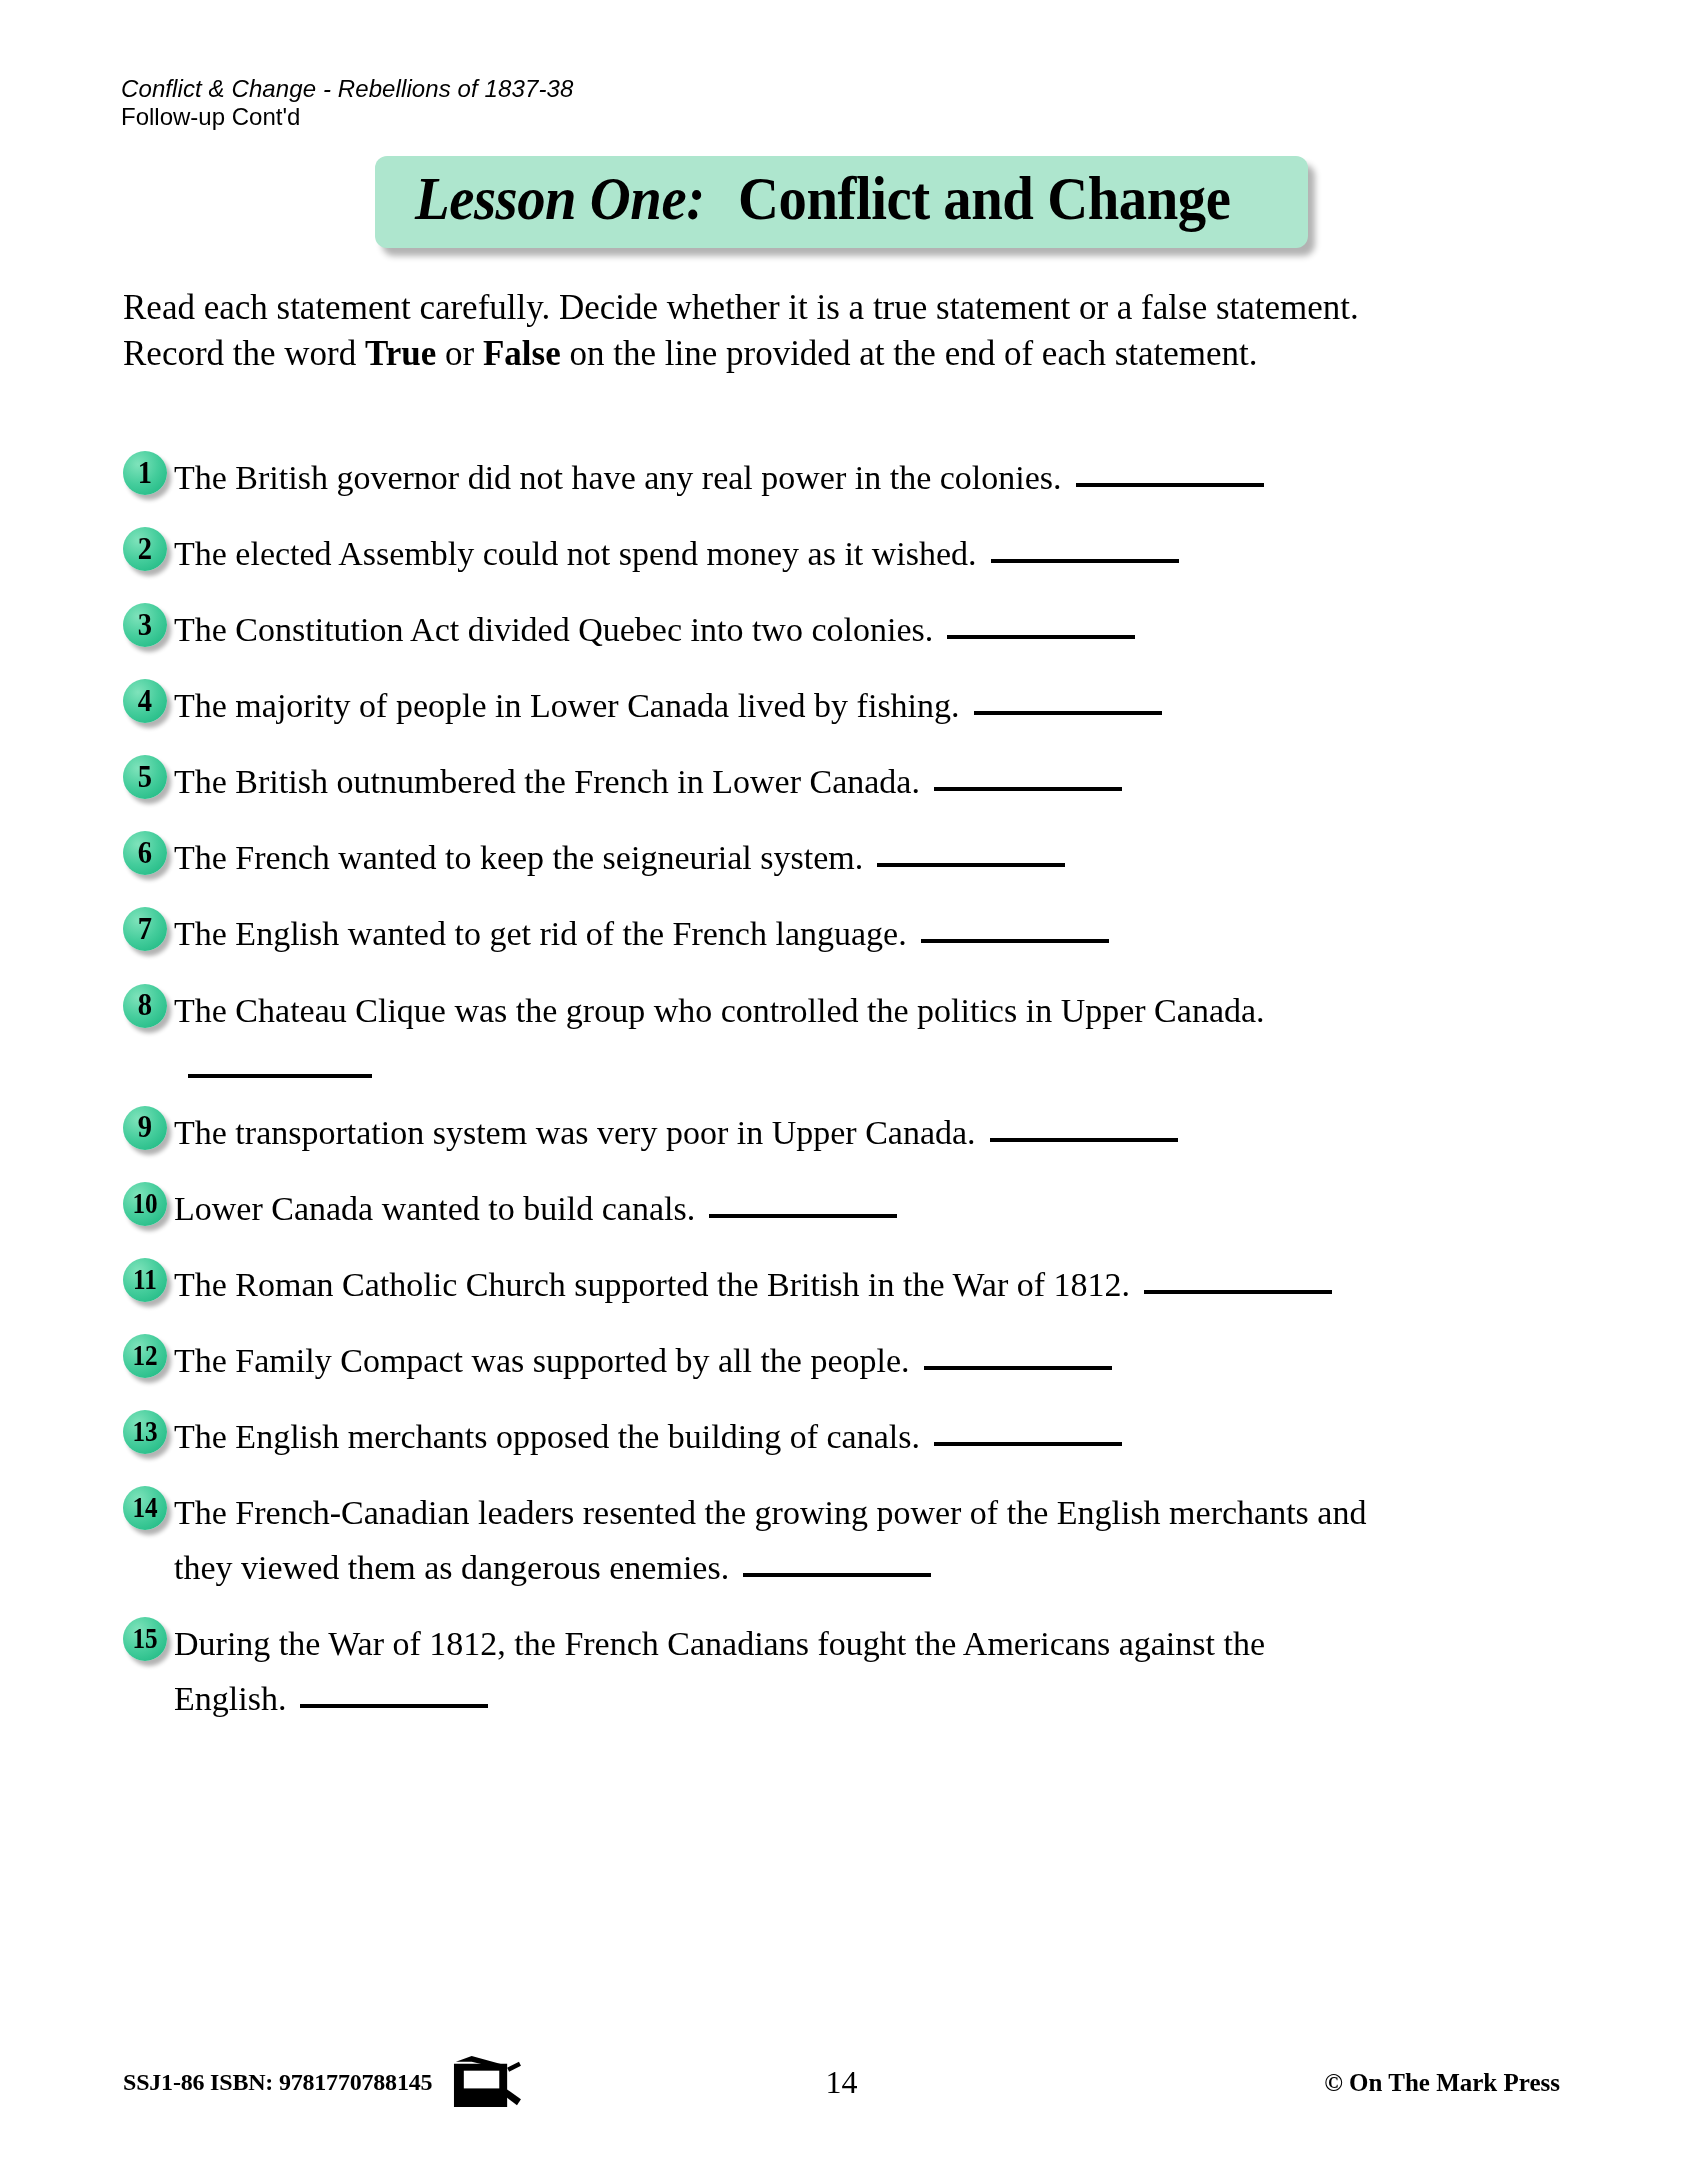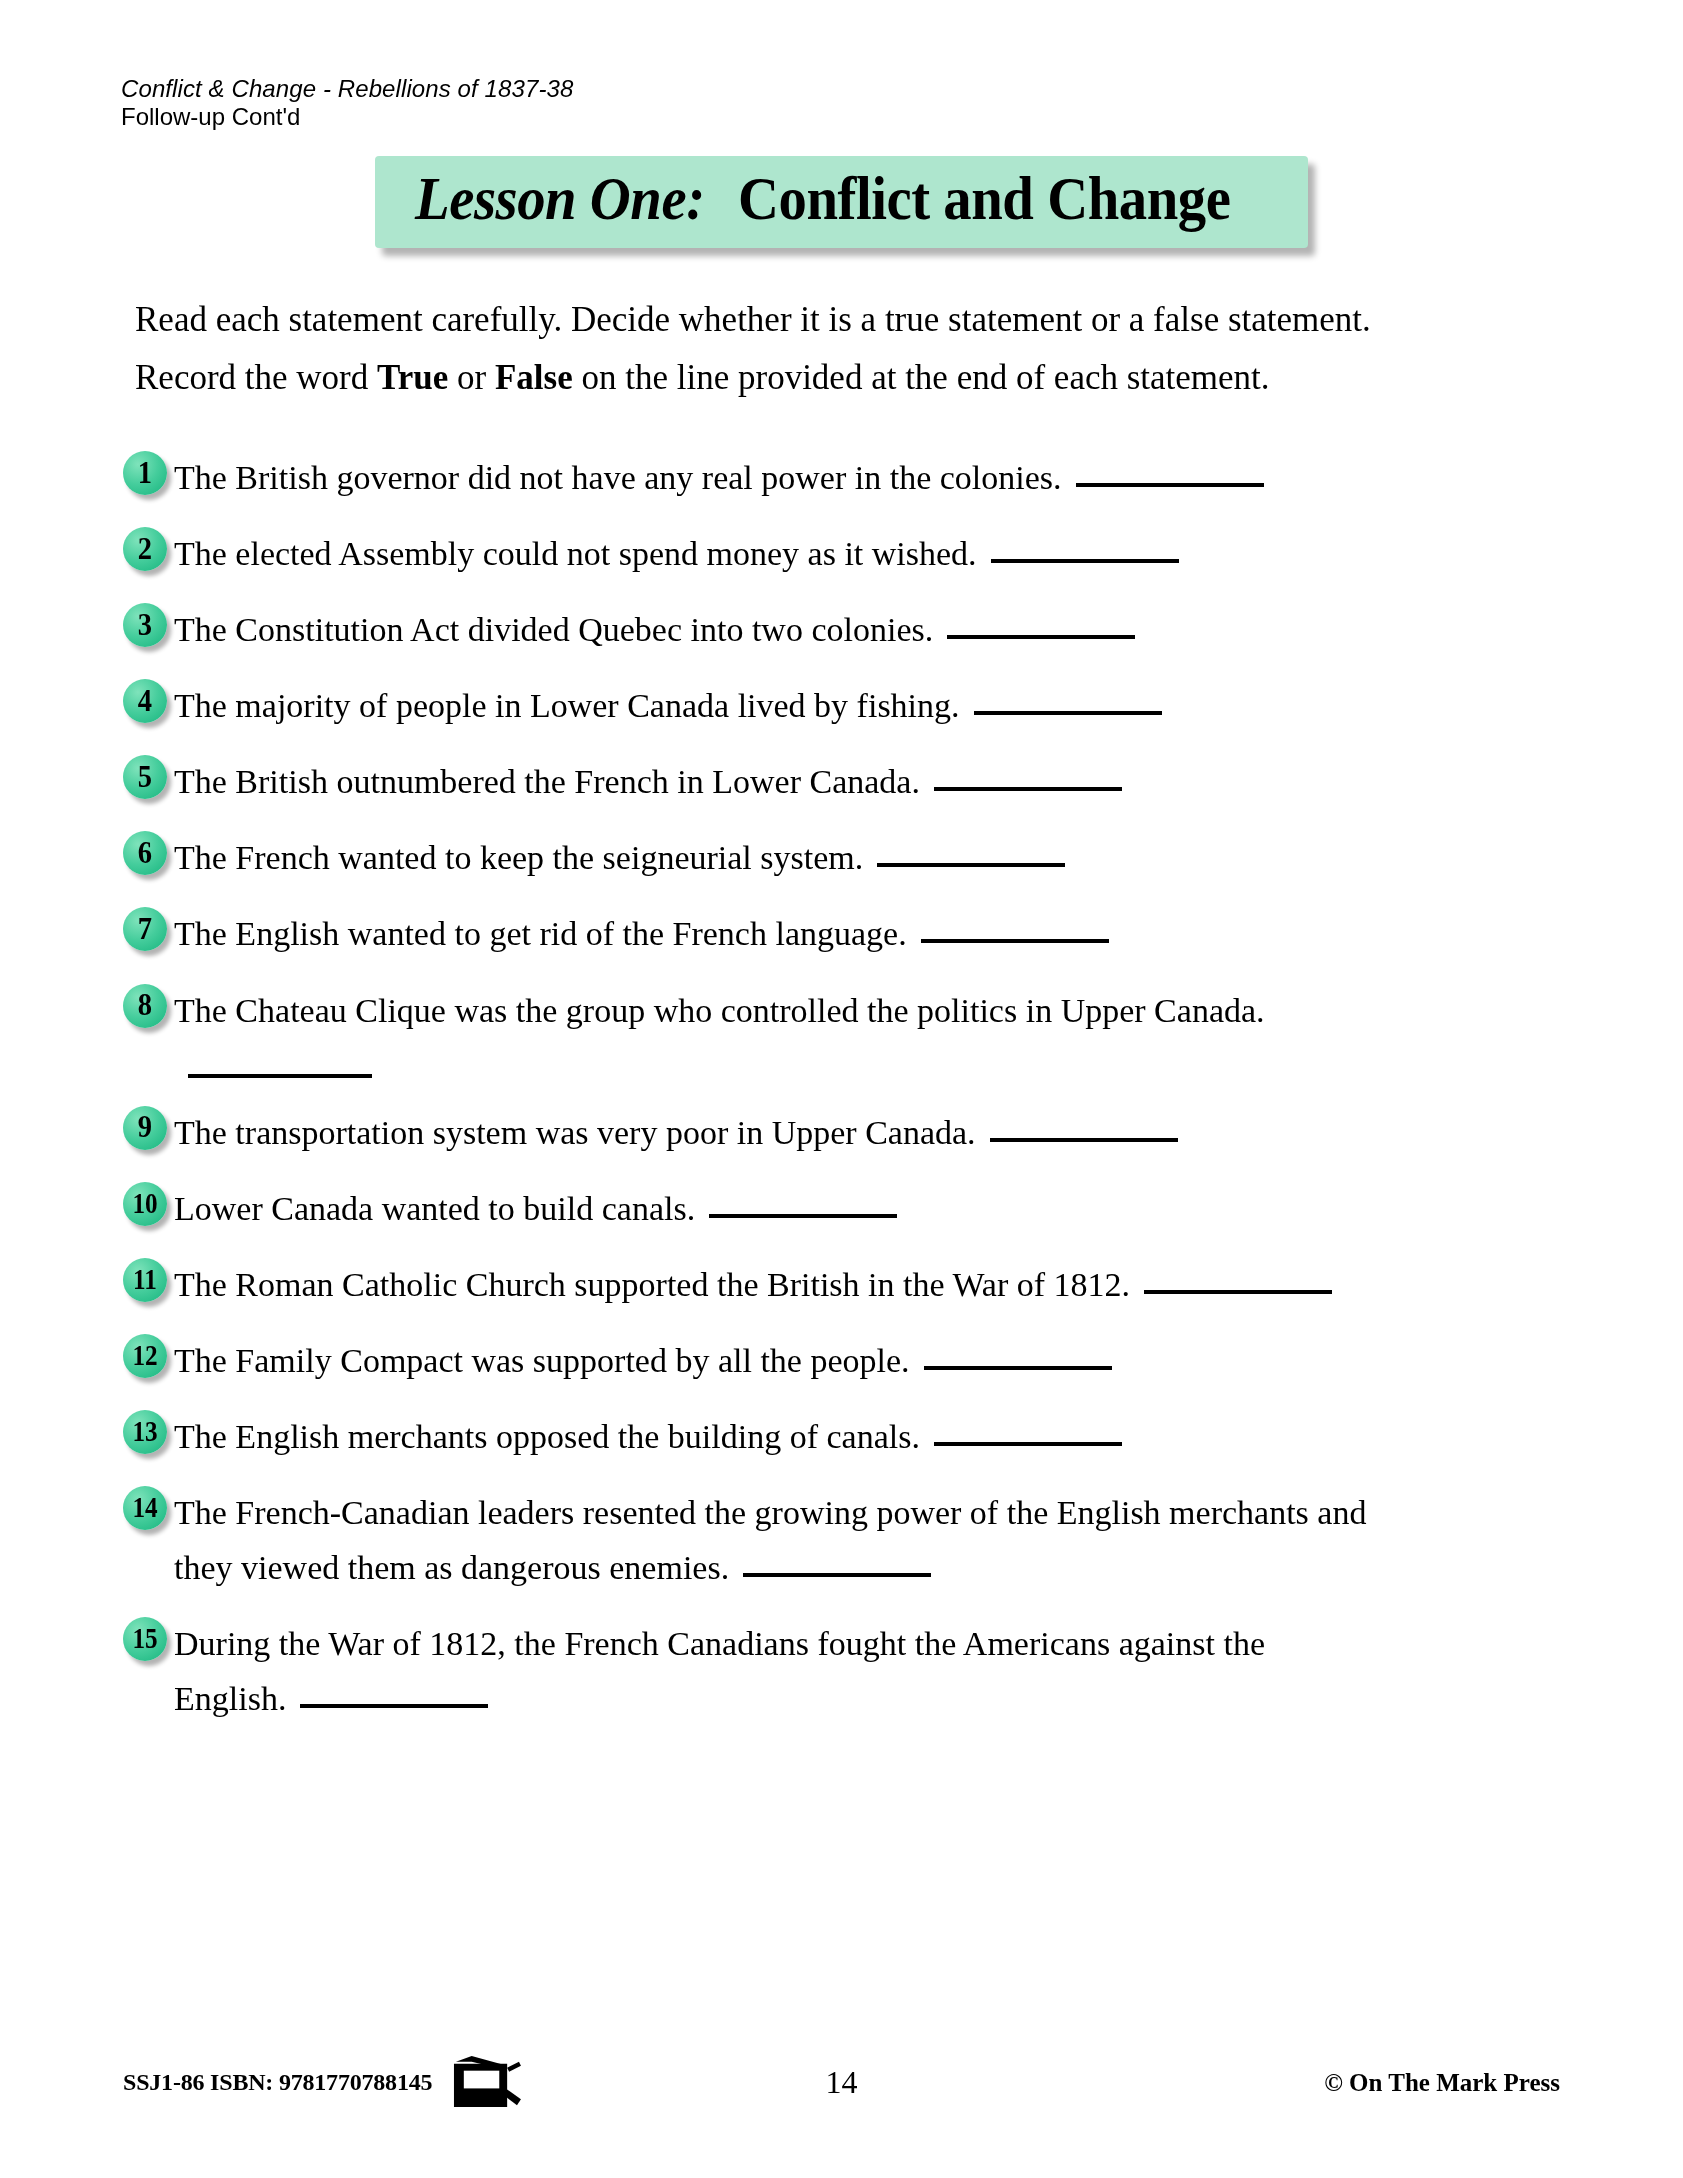--- a/index.html
+++ b/index.html
@@ -48,21 +48,21 @@
   .banner-wrap {
     position: absolute;
     top: 156px;
     left: 0;
     width: 100%;
     display: flex;
     justify-content: center;
   }
   .banner {
     background: #aee6ce;
-    border-radius: 4px;
+    border-radius: 12px;
     padding: 10px 40px 16px 40px;
     box-shadow: 7px 8px 6px rgba(0,0,0,0.30);
     display: inline-flex;
     align-items: baseline;
     gap: 12px;
     min-width: 931px;
     justify-content: center;
   }
   .banner-lesson {
     font-family: "Liberation Serif", serif;
@@ -88,21 +88,21 @@
 
   
   .instructions {
     position: absolute;
     top: 285px;
     left: 123px;
     width: 1445px;
     font-size: 35px;
     line-height: 1.30;
   }
-  .instructions p { margin: 12px; }
+  .instructions p { margin: 0; }
   .instructions b { font-weight: bold; }
 
   
   .qlist {
     position: absolute;
     top: 450px;
     left: 123px;
     width: 1455px;
   }
   .qrow {

